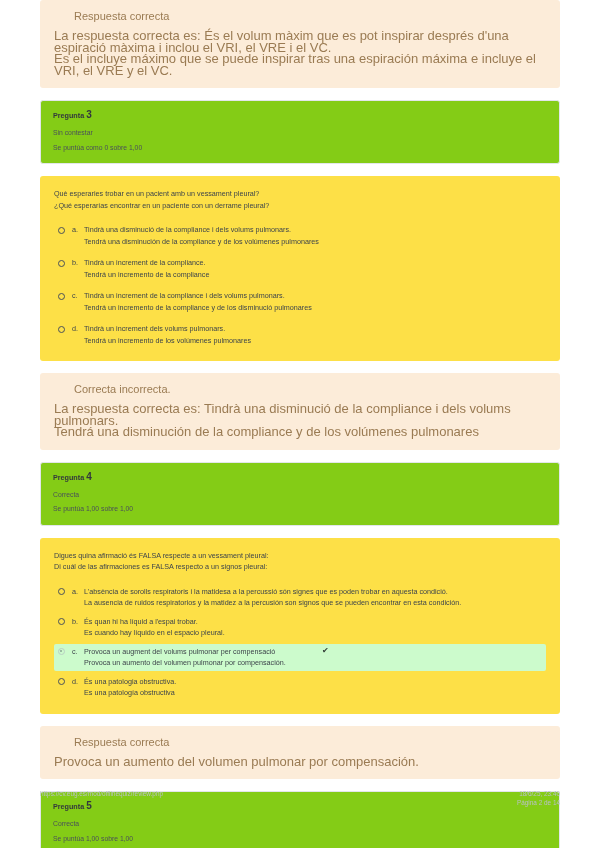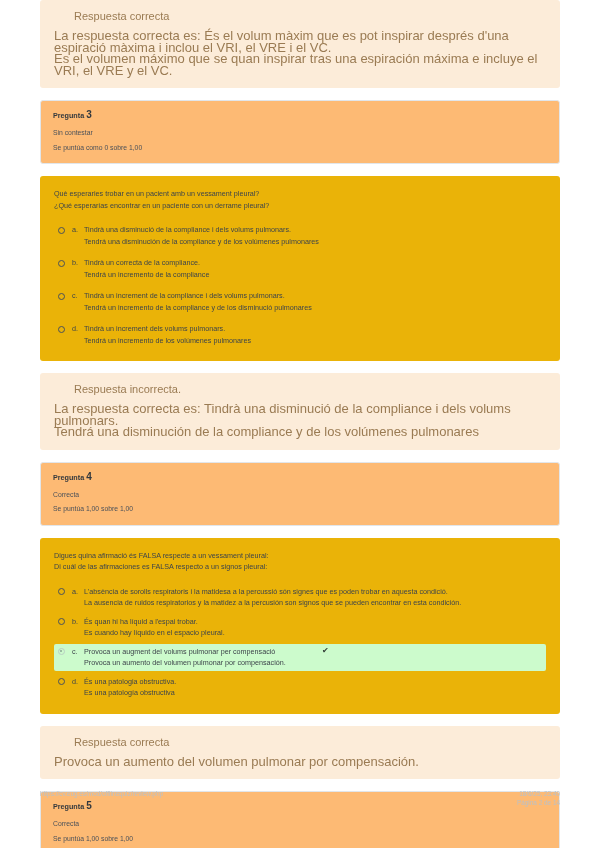--- a/index.html
+++ b/index.html
@@ -46,21 +46,21 @@
     padding-left: 20px;
   }
   .feedback .fb-line {
     font-size: 13px;
     line-height: 11.5px;
     color: #9a7b53;
   }
 
   
   .qheader {
-    background: #fdba74;
+    background: #84cc16;
     border: 1px solid #e2e6ea;
     border-radius: 3px;
     padding: 9px 12px 10px 12px;
     margin-bottom: 12px;
   }
   .qheader .qno {
     font-size: 7.2px;
     font-weight: bold;
     color: #33383d;
     margin-bottom: 6px;
@@ -77,21 +77,21 @@
   }
   .qheader .qmark {
     font-size: 6.8px;
     line-height: 11.5px;
     color: #4b5159;
     margin-top: 3px;
   }
 
   
   .qbody {
-    background: #eab308;
+    background: #fde047;
     border-radius: 3px;
     padding: 12px 14px 13px 14px;
     margin-bottom: 12px;
   }
   .qtext {
     font-size: 7.2px;
     line-height: 11.5px;
     color: #3d444b;
     margin-bottom: 11px;
   }
@@ -174,21 +174,21 @@
 </style>
 </head>
 <body>
 
 <div class="page">
   <div class="content">
 
     <div class="feedback">
       <div class="fb-title">Respuesta correcta</div>
       <div class="fb-line">La respuesta correcta es: És el volum màxim que es pot inspirar després d'una espiració màxima i inclou el VRI, el VRE i el VC.</div>
-      <div class="fb-line">Es el volumen máximo que se quan inspirar tras una espiración máxima e incluye el VRI, el VRE y el VC.</div>
+      <div class="fb-line">Es el incluye máximo que se puede inspirar tras una espiración máxima e incluye el VRI, el VRE y el VC.</div>
     </div>
 
     <div class="qheader">
       <div class="qno"><span>Pregunta</span> <span class="num">3</span></div>
       <div class="qstate">Sin contestar</div>
       <div class="qmark">Se puntúa como 0 sobre 1,00</div>
     </div>
 
     <div class="qbody">
       <div class="qtext">
@@ -201,21 +201,21 @@
           <span class="letter">a.</span>
           <span class="atext">
             <div>Tindrà una disminució de la compliance i dels volums pulmonars.</div>
             <div>Tendrá una disminución de la compliance y de los volúmenes pulmonares</div>
           </span>
         </div>
         <div class="answer">
           <span class="radio"></span>
           <span class="letter">b.</span>
           <span class="atext">
-            <div>Tindrà un correcta de la compliance.</div>
+            <div>Tindrà un increment de la compliance.</div>
             <div>Tendrá un incremento de la compliance</div>
           </span>
         </div>
         <div class="answer">
           <span class="radio"></span>
           <span class="letter">c.</span>
           <span class="atext">
             <div>Tindrà un increment de la compliance i dels volums pulmonars.</div>
             <div>Tendrá un incremento de la compliance y de los disminució pulmonares</div>
           </span>
@@ -225,21 +225,21 @@
           <span class="letter">d.</span>
           <span class="atext">
             <div>Tindrà un increment dels volums pulmonars.</div>
             <div>Tendrá un incremento de los volúmenes pulmonares</div>
           </span>
         </div>
       </div>
     </div>
 
     <div class="feedback">
-      <div class="fb-title">Respuesta incorrecta.</div>
+      <div class="fb-title">Correcta incorrecta.</div>
       <div class="fb-line">La respuesta correcta es: Tindrà una disminució de la compliance i dels volums pulmonars.</div>
       <div class="fb-line">Tendrá una disminución de la compliance y de los volúmenes pulmonares</div>
     </div>
 
     <div class="qheader">
       <div class="qno"><span>Pregunta</span> <span class="num">4</span></div>
       <div class="qstate">Correcta</div>
       <div class="qmark">Se puntúa 1,00 sobre 1,00</div>
     </div>
 

